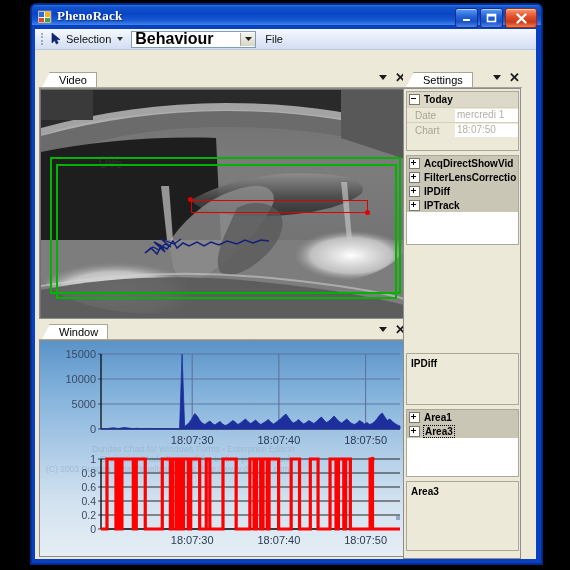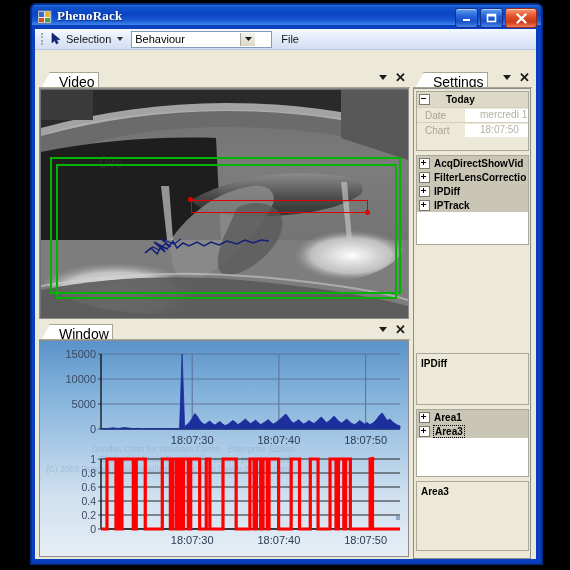--- a/index.html
+++ b/index.html
@@ -36,34 +36,34 @@
   .menubar .mi{font-size:11px;color:#202020;padding:2px 9px;}
 
   .toolbar{height:20px;background:linear-gradient(180deg,#f6f8fd 0%,#e3ebf9 50%,#d3def3 100%);
            border-bottom:1px solid #b9cae4;display:flex;align-items:center;padding-left:4px;gap:2px;}
   .grip{width:6px;height:14px;display:flex;flex-direction:column;justify-content:space-around;align-items:center;}
   .grip i{display:block;width:2px;height:2px;background:#8a94a8;border-radius:1px;}
   .tb-sel{display:flex;align-items:center;gap:3px;padding:1px 3px;font-size:11px;color:#111;}
   .tb-caret{width:0;height:0;border-left:3px solid transparent;border-right:3px solid transparent;
             border-top:4px solid #333;margin:0 3px;}
   .tb-combo{width:120px;height:15px;background:#fff;border:1px solid #7f9db9;display:flex;
-            align-items:center;justify-content:space-between;font-size:11px;color:#000;padding:0 16px 0 3px;}
+            align-items:center;justify-content:space-between;font-size:16px;color:#000;padding:0 0 0 3px;font-weight:bold;}
   .tb-combo .arrowbox{width:14px;height:13px;background:linear-gradient(180deg,#f4f4ee,#d8d6c6);
             border-left:1px solid #aca899;display:flex;align-items:center;justify-content:center;}
   .tb-play{font-size:11px;color:#111;margin-left:7px;}
 
   
   .workspace{position:absolute;left:0;top:41px;width:501px;height:489px;background:#ece9d8;}
 
   
   .panel{position:absolute;background:#ece9d8;}
   .ptabrow{position:relative;height:18px;background:#ece9d8;}
   .ptab{position:absolute;left:10px;top:2px;height:16px;background:#fff;
         border:1px solid #a9a595;border-bottom:none;border-radius:0;
-        font-size:14px;color:#000;padding:1px 3px 0 9px;box-sizing:border-box;}
+        font-size:11px;color:#000;padding:1px 9px 0 9px;box-sizing:border-box;}
   .ptab:before{content:"";position:absolute;left:-9px;top:-1px;width:0;height:0;
         border-bottom:17px solid #fff;border-left:9px solid transparent;}
   .ptab-underline{position:absolute;left:0;right:0;bottom:0;height:1px;background:#a9a595;}
   .pbtns{position:absolute;right:4px;top:1px;display:flex;align-items:center;gap:8px;}
   .pcaret{width:0;height:0;border-left:4px solid transparent;border-right:4px solid transparent;
           border-top:5px solid #1b1b1b;}
   .pclose{font-size:13px;line-height:13px;color:#1b1b1b;font-weight:bold;}
 
   
   #video-panel{left:4px;top:0;width:371px;height:250px;}
@@ -77,33 +77,33 @@
   
   #charts-panel{left:4px;top:252px;width:371px;height:236px;}
   .chartsarea{position:absolute;left:0;top:18px;width:370px;height:217px;
               border:1px solid #8d8d8d;box-sizing:border-box;overflow:hidden;
               background:linear-gradient(180deg,#5b93c8 0%,#7fb0da 22%,#a9c9e6 48%,#cfe0ef 72%,#e6eef5 100%);}
   .chart{position:relative;}
   .wm{position:absolute;color:#8fa8c4;opacity:.55;font-size:8.5px;white-space:nowrap;
       font-family:"Liberation Sans",sans-serif;}
 
   
-  #settings-panel{left:378px;top:0;width:119px;height:489px;}
+  #settings-panel{left:368px;top:0;width:119px;height:489px;}
   .setarea{position:absolute;left:0;top:18px;width:118px;height:471px;background:#ece9d8;
            border:1px solid #8d8d8d;box-sizing:border-box;}
   .propgrid{position:absolute;left:2px;top:2px;width:113px;height:60px;
             background:#ece9d8;border:1px solid #aca899;box-sizing:border-box;overflow:hidden;}
   .pg-head{display:flex;align-items:center;height:15px;background:#dcd9c8;padding-left:2px;gap:4px;}
   .expander{width:9px;height:9px;border:1px solid #7a7a6a;background:#fff;position:relative;flex:0 0 auto;}
   .expander:before{content:"";position:absolute;left:1px;top:3px;width:5px;height:1px;background:#000;}
   .expander.plus:after{content:"";position:absolute;left:3px;top:1px;width:1px;height:5px;background:#000;}
-  .pg-title{font-size:10px;font-weight:bold;color:#000;margin-left:12px;}
+  .pg-title{font-size:10px;font-weight:bold;color:#000;}
   .pg-row{display:flex;height:14px;align-items:center;border-top:1px solid #d4d0c0;}
   .pg-key{width:40px;padding-left:8px;font-size:10px;color:#a8a496;}
-  .pg-val{flex:1;background:#fff;height:13px;font-size:10px;color:#b3b0a3;padding-left:15px;
+  .pg-val{flex:1;background:#fff;height:13px;font-size:10px;color:#b3b0a3;padding-left:2px;
           overflow:hidden;white-space:nowrap;box-sizing:border-box;}
 
   .treebox{position:absolute;background:#fff;border:1px solid #aca899;box-sizing:border-box;overflow:hidden;}
   .trow{display:flex;align-items:center;height:14px;gap:4px;padding-left:2px;background:#c9c6b6;}
   .trow .tlabel{font-size:10px;font-weight:bold;color:#000;white-space:nowrap;text-align:right;}
   .trow.sel .tlabel{outline:1px dotted #000;padding:0 1px;}
   .descbox{position:absolute;background:#ece9d8;border:1px solid #aca899;box-sizing:border-box;}
   .descbox .dtitle{font-size:10px;font-weight:bold;color:#000;padding:4px 0 0 4px;}
 </style>
 </head>

